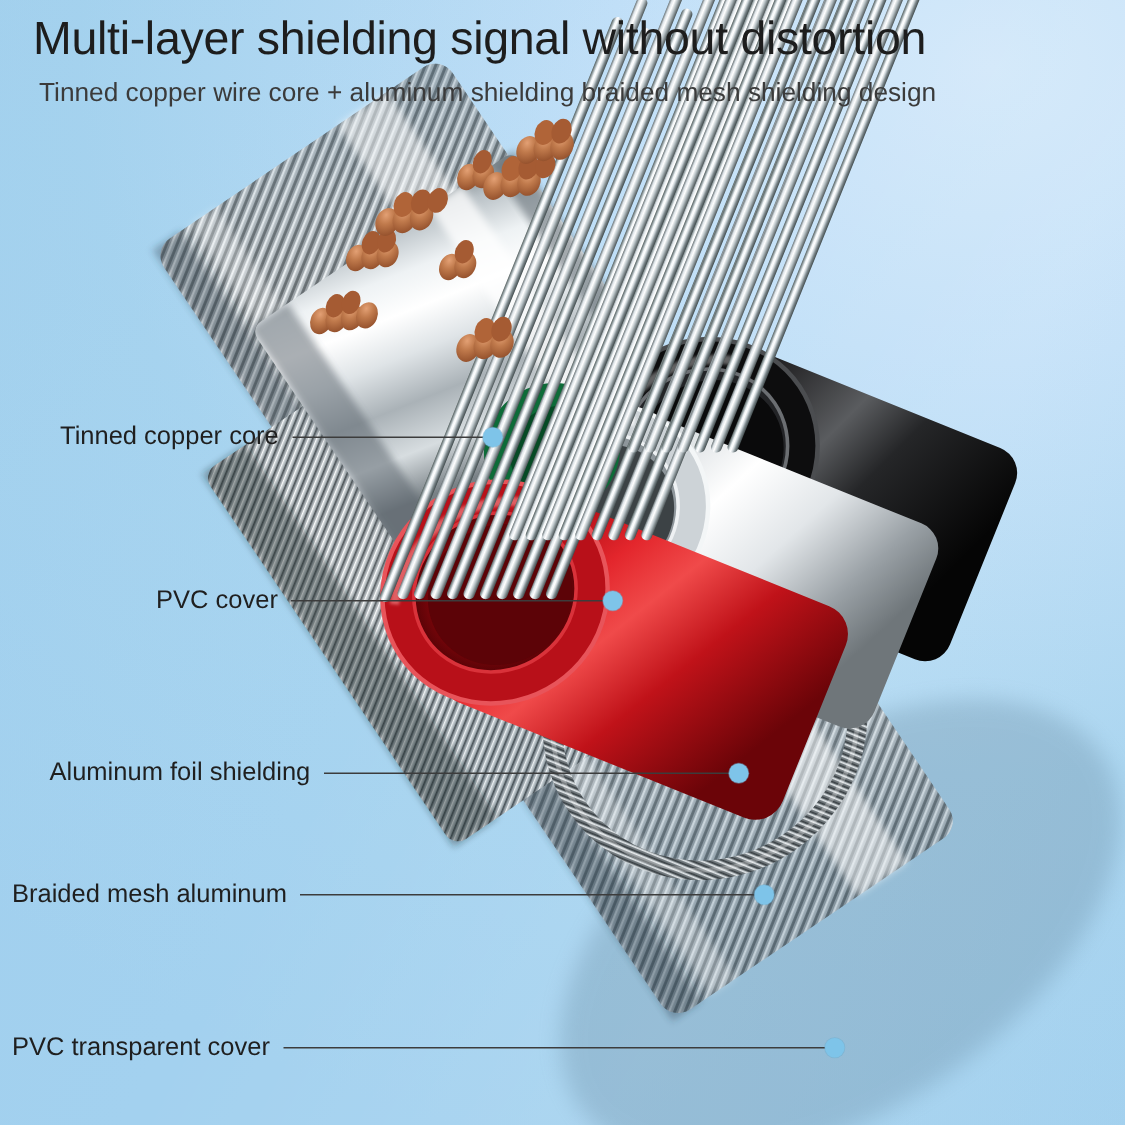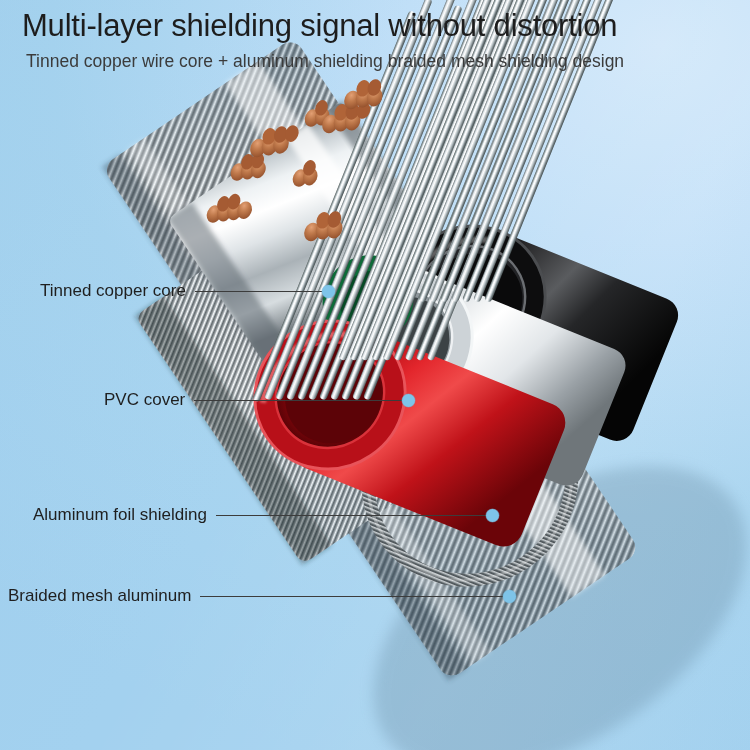--- a/index.html
+++ b/index.html
@@ -403,14 +403,19 @@
     <span class="cline"></span>
     <span class="cdot"></span>
   </div>
 
   <div class="callout" id="callout-braid">
     <span class="ctext">Braided mesh aluminum</span>
     <span class="cline"></span>
     <span class="cdot"></span>
   </div>
 
+  <div class="callout" id="callout-outer">
+    <span class="ctext">PVC transparent cover</span>
+    <span class="cline"></span>
+    <span class="cdot"></span>
+  </div>
 
 </div>
 
 </body></html>

